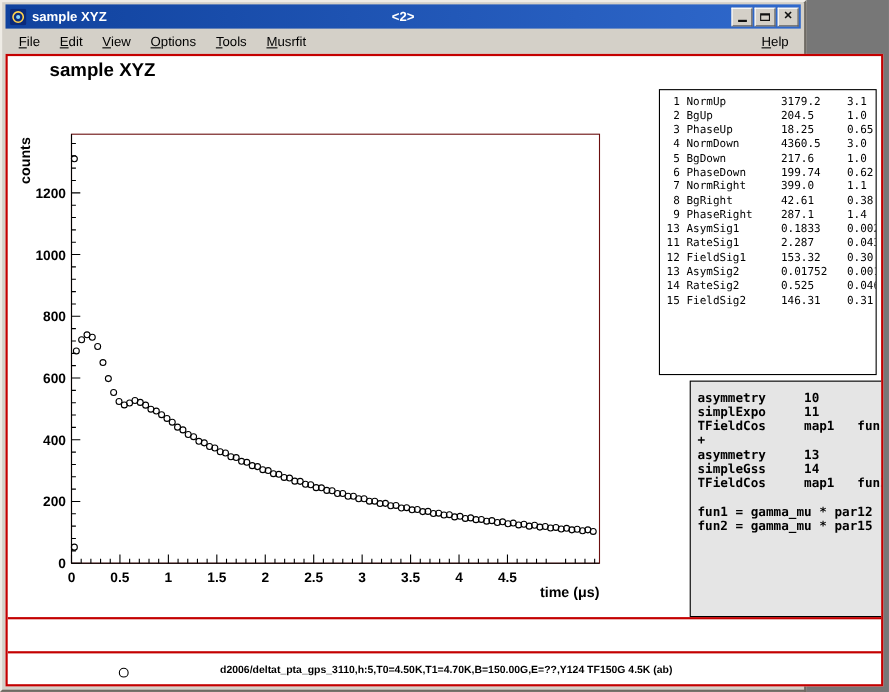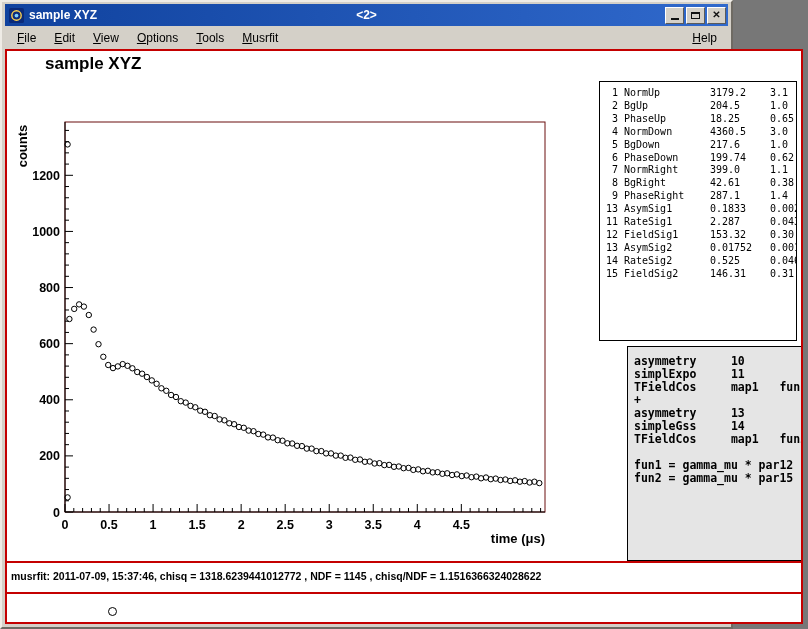--- a/index.html
+++ b/index.html
@@ -408,19 +408,19 @@
 +
 asymmetry     13
 simpleGss     14
 TFieldCos     map1   fun2
 
 fun1 = gamma_mu * par12
 fun2 = gamma_mu * par15</pre>
     </div>
 
     <div class="hdiv hdiv1"></div>
-    <div class="status-line">musrfit: 2011-07-09, 15:37:46, chisq = 1318.6239441012772 , NDF = 1145 , chisq/NDF = 1.1516366324028622</div>
     <div class="hdiv hdiv2"></div>
 
     <span class="legend-marker"></span>
+    <span class="legend-text">d2006/deltat_pta_gps_3110,h:5,T0=4.50K,T1=4.70K,B=150.00G,E=??,Y124 TF150G 4.5K (ab)</span>
   </div>
 
 </div>
 
 </body></html>

